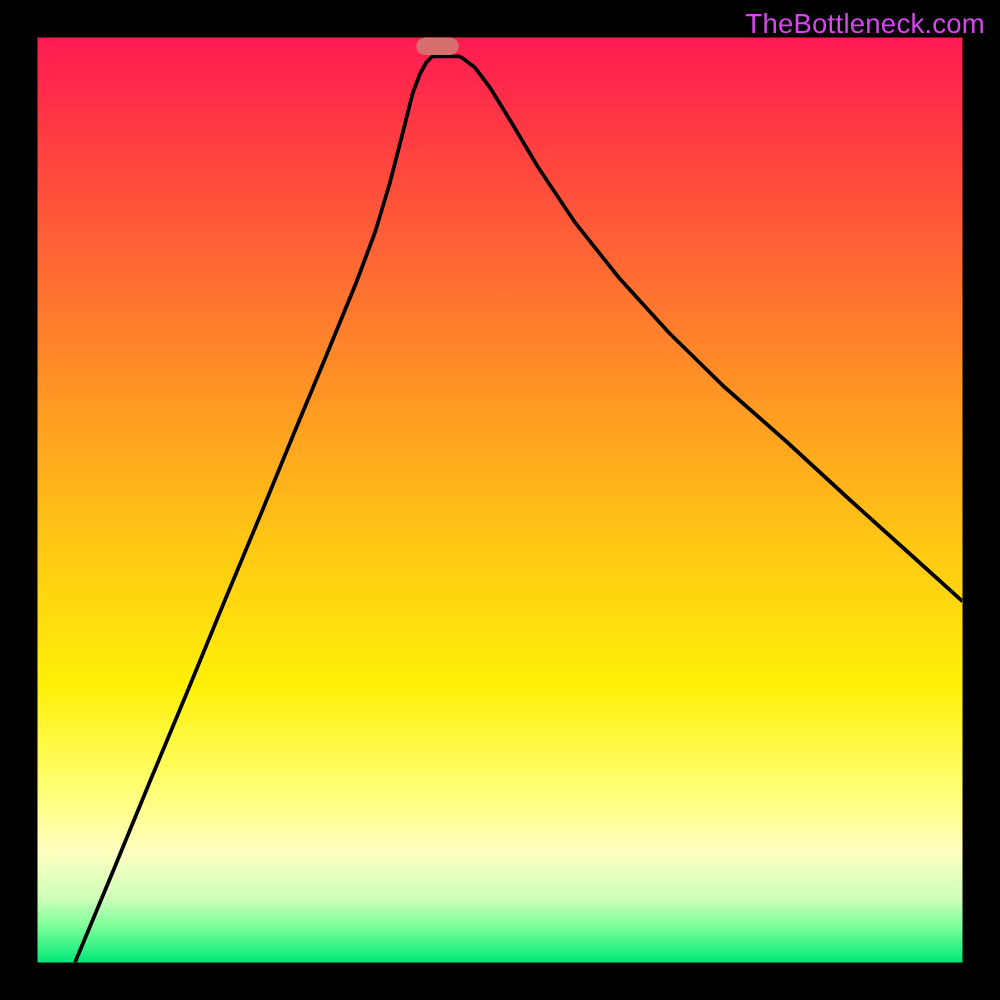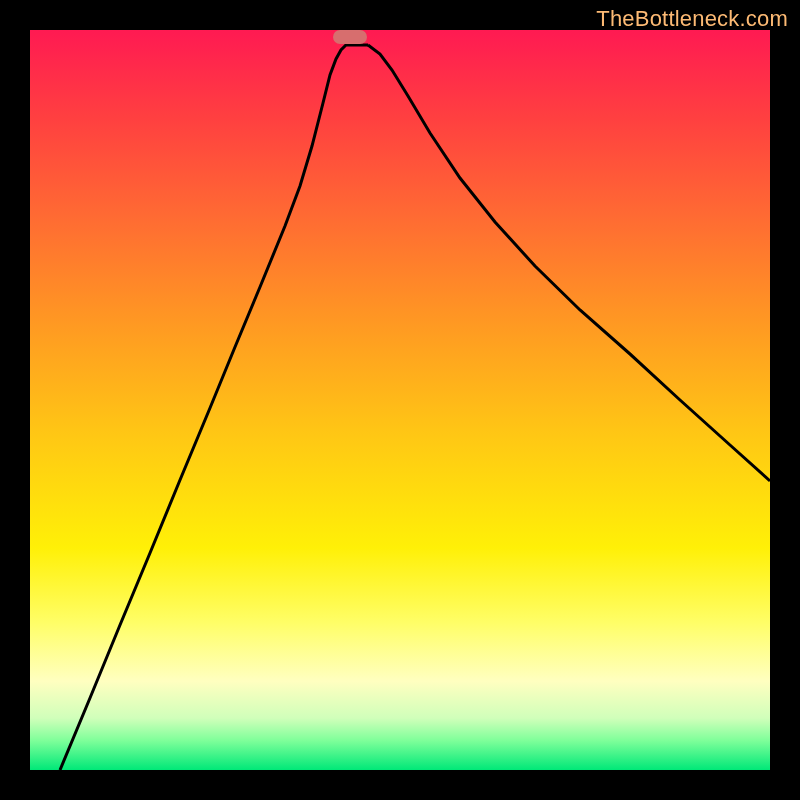--- a/index.html
+++ b/index.html
@@ -6,21 +6,21 @@
   html, body { width: 800px; height: 800px; overflow: hidden; }
   body {
     background: #000;
     font-family: Arial, Helvetica, sans-serif;
     position: relative;
   }
   .watermark {
     position: absolute;
     top: 6px;
     right: 12px;
-    color: #fdba74;
+    color: #d946ef;
     font-size: 22px;
     font-weight: 400;
     letter-spacing: 0.2px;
     z-index: 10;
   }
   .frame {
     position: absolute;
     left: 30px;
     top: 30px;
     width: 740px;

